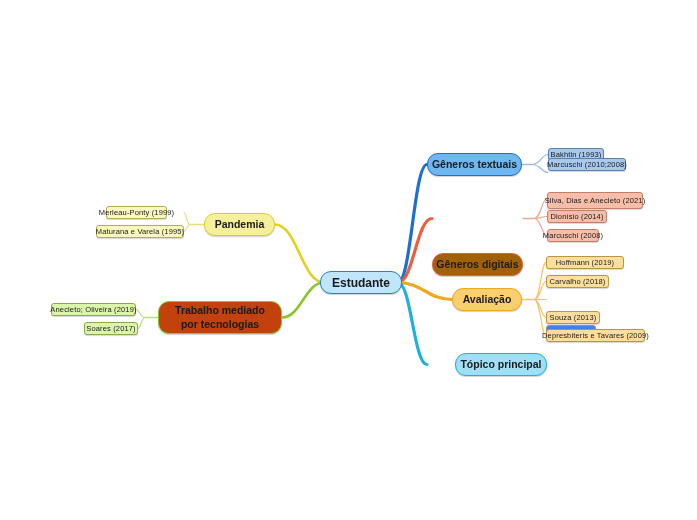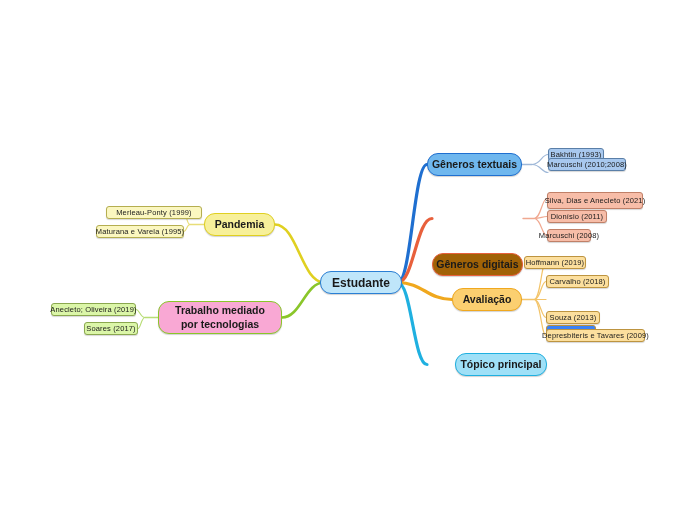--- a/index.html
+++ b/index.html
@@ -105,29 +105,29 @@
       <path d="M 145 317.5 C 140.05 317.5, 139.6 309.5, 136 309.5" fill="none" stroke="#b8dd76" stroke-width="1.2" stroke-linecap="round"></path>
       <path d="M 145 317.5 C 141.15 317.5, 140.8 328.5, 138 328.5" fill="none" stroke="#b8dd76" stroke-width="1.2" stroke-linecap="round"></path>
     </svg>
   <div id="nodes-layer">
       <div class="node node-root" style="left: 320px; top: 271px; width: 82px; height: 23px; background: rgb(191, 230, 250); border-color: rgb(42, 127, 212);">Estudante</div>
       <div class="node node-main" style="left: 427px; top: 153px; width: 95px; height: 23px; background: rgb(111, 183, 238); border-color: rgb(31, 111, 208);">Gêneros textuais</div>
       <div class="node node-leaf" style="left: 548px; top: 148px; width: 56px; height: 13px; background: rgb(168, 200, 238); border-color: rgb(90, 127, 168);">Bakhtin (1993)</div>
       <div class="node node-leaf" style="left: 548px; top: 158px; width: 78px; height: 13px; background: rgb(168, 200, 238); border-color: rgb(90, 127, 168);">Marcuschi (2010;2008)</div>
       <div class="node node-main" style="left: 432px; top: 207px; width: 91px; height: 23px; background: #a16207; border-color: rgb(232, 96, 60); margin-top: 46px;">Gêneros digitais</div>
       <div class="node node-leaf" style="left: 547px; top: 192px; width: 96px; height: 17px; background: rgb(247, 189, 168); border-color: rgb(192, 128, 104);">Silva, Dias e Anecleto (2021)</div>
-      <div class="node node-leaf" style="left: 547px; top: 210px; width: 60px; height: 13px; background: rgb(247, 189, 168); border-color: rgb(192, 128, 104);">Dionísio (2011)</div>
-      <div class="node node-leaf" style="left: 547px; top: 229px; width: 44px; height: 13px; background: rgb(247, 189, 168); border-color: rgb(192, 128, 104);">Marcuschi (2008)</div>
+      <div class="node node-leaf" style="left: 547px; top: 210px; width: 60px; height: 13px; background: rgb(247, 189, 168); border-color: rgb(192, 128, 104);">Dionísio (2014)</div>
+      <div class="node node-leaf" style="left: 547px; top: 229px; width: 52px; height: 13px; background: rgb(247, 189, 168); border-color: rgb(192, 128, 104);">Marcuschi (2008)</div>
       <div class="node node-main" style="left: 452px; top: 288px; width: 70px; height: 23px; background: rgb(251, 207, 112); border-color: rgb(240, 168, 30);">Avaliação</div>
-      <div class="node node-leaf" style="left: 524px; top: 256px; width: 62px; height: 13px; background: rgb(252, 223, 158); border-color: rgb(189, 148, 64);">Hoffmann (2019)</div>
+      <div class="node node-leaf" style="left: 546px; top: 256px; width: 78px; height: 13px; background: rgb(252, 223, 158); border-color: rgb(189, 148, 64);">Hoffmann (2019)</div>
       <div class="node node-leaf" style="left: 546px; top: 275px; width: 63px; height: 13px; background: rgb(252, 223, 158); border-color: rgb(189, 148, 64);">Carvalho (2018)</div>
       <div class="node node-leaf" style="left: 546px; top: 293px; width: 50px; height: 13px; background: #3b82f6; border-color: rgb(189, 148, 64); margin-top: 32px;">Gatti (2013)</div>
       <div class="node node-leaf" style="left: 546px; top: 311px; width: 54px; height: 13px; background: rgb(252, 223, 158); border-color: rgb(189, 148, 64);">Souza (2013)</div>
       <div class="node node-leaf" style="left: 546px; top: 329px; width: 99px; height: 13px; background: rgb(252, 223, 158); border-color: rgb(189, 148, 64);">Depresbiteris e Tavares (2009)</div>
       <div class="node node-main" style="left: 427px; top: 353px; width: 92px; height: 23px; background: rgb(159, 224, 247); border-color: rgb(31, 176, 224); margin-left: 28px;">Tópico principal</div>
       <div class="node node-main" style="left: 204px; top: 213px; width: 71px; height: 23px; background: rgb(247, 240, 154); border-color: rgb(224, 208, 32);">Pandemia</div>
-      <div class="node node-leaf" style="left: 106px; top: 206px; width: 96px; height: 13px; background: rgb(251, 247, 192); border-color: rgb(181, 174, 80);">Merleau-Ponty (1999)</div>
+      <div class="node node-leaf" style="left: 106px; top: 206px; width: 61px; height: 13px; background: rgb(251, 247, 192); border-color: rgb(181, 174, 80);">Merleau-Ponty (1999)</div>
       <div class="node node-leaf" style="left: 96px; top: 225px; width: 88px; height: 13px; background: rgb(251, 247, 192); border-color: rgb(181, 174, 80);">Maturana e Varela (1995)</div>
-      <div class="node node-main multiline" style="left: 158px; top: 301px; width: 124px; height: 33px; background: #f9a8d4; border-color: rgb(138, 198, 42);">Trabalho mediado por tecnologias</div>
+      <div class="node node-main multiline" style="left: 158px; top: 301px; width: 124px; height: 33px; background: #c2410c; border-color: rgb(138, 198, 42);">Trabalho mediado por tecnologias</div>
       <div class="node node-leaf" style="left: 51px; top: 303px; width: 85px; height: 13px; background: rgb(219, 246, 168); border-color: rgb(139, 168, 79);">Anecleto; Oliveira (2019)</div>
       <div class="node node-leaf" style="left: 84px; top: 322px; width: 54px; height: 13px; background: rgb(219, 246, 168); border-color: rgb(139, 168, 79);">Soares (2017)</div>
     </div>
 </div>
 
 </body></html>

